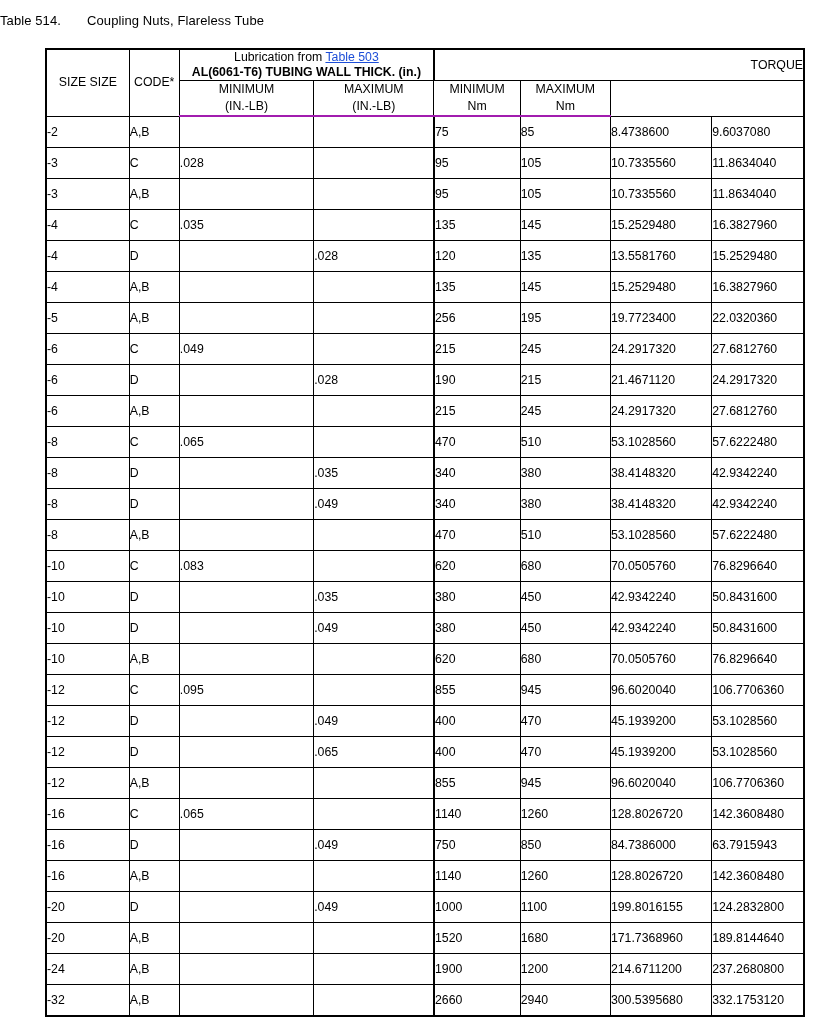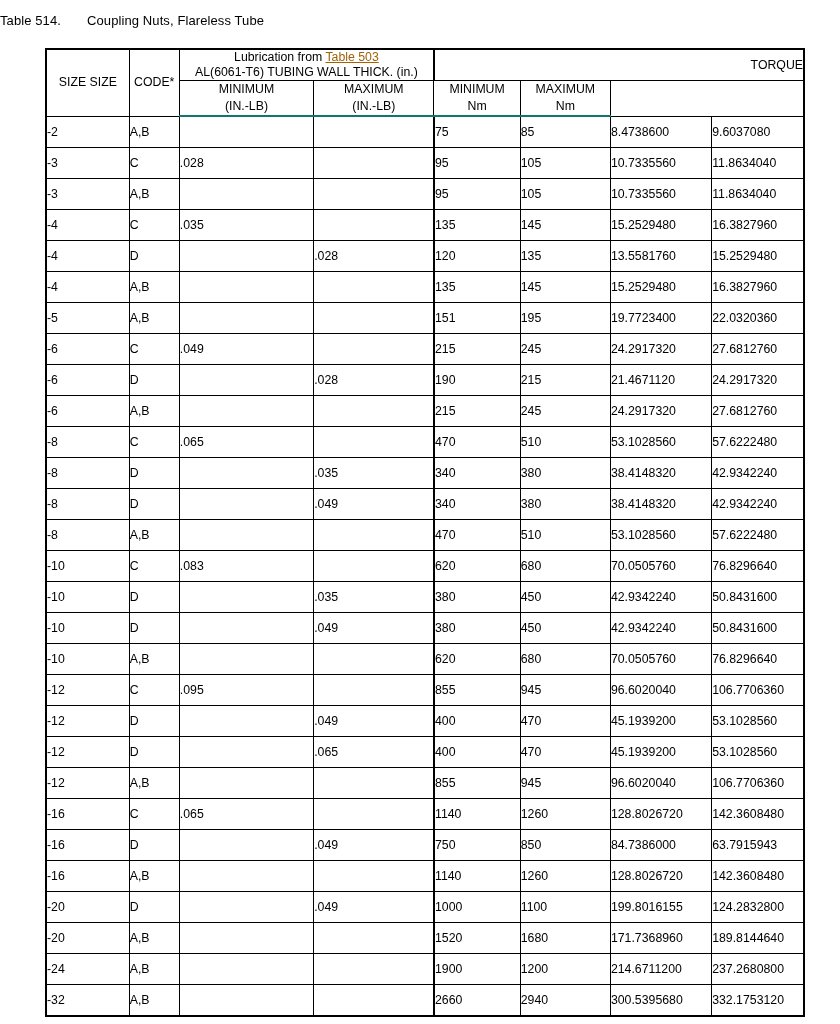--- a/index.html
+++ b/index.html
@@ -69,37 +69,37 @@
     line-height: 21px;
     white-space: nowrap;
   }
   .hdr-lub {
     text-align: center;
     font-size: 12.3px;
     line-height: 15px;
     padding: 2px 2px 1px 2px;
   }
   .hdr-lub .line1 { display: block; }
-  .hdr-lub .line2 { display: block; }
+  .hdr-lub .line2 { display: block; font-weight: bold; }
   .hdr-two {
     text-align: center;
     font-size: 12.3px;
     line-height: 17px;
     padding: 2px 0 4px 0;
   }
   .hdr-two .u1 { display: block; }
   .hdr-two .u2 { display: block; margin-top: 0; }
 
   .link503 {
-    color: #a16207;
+    color: #1d4ed8;
     text-decoration: underline;
   }
 
   
-  tr.hdr-row-last > td { border-bottom: 2px solid #0f766e; }
+  tr.hdr-row-last > td { border-bottom: 2px solid #a21caf; }
   tr.data-row-last > td { border-bottom: 2px solid #000; }
 
   
   td.dc {
     height: 30px;
     padding: 0 0 0 5px;
     text-align: left;
     font-size: 12.3px;
     white-space: nowrap;
   }
@@ -218,21 +218,21 @@
             <td class="dc vsep-left">135</td>
             <td class="dc">145</td>
             <td class="dc">15.2529480</td>
             <td class="dc">16.3827960</td>
           </tr>
           <tr>
             <td class="dc">-5</td>
             <td class="dc">A,B</td>
             <td class="dc"></td>
             <td class="dc"></td>
-            <td class="dc vsep-left">151</td>
+            <td class="dc vsep-left">256</td>
             <td class="dc">195</td>
             <td class="dc">19.7723400</td>
             <td class="dc">22.0320360</td>
           </tr>
           <tr>
             <td class="dc">-6</td>
             <td class="dc">C</td>
             <td class="dc">.049</td>
             <td class="dc"></td>
             <td class="dc vsep-left">215</td>

